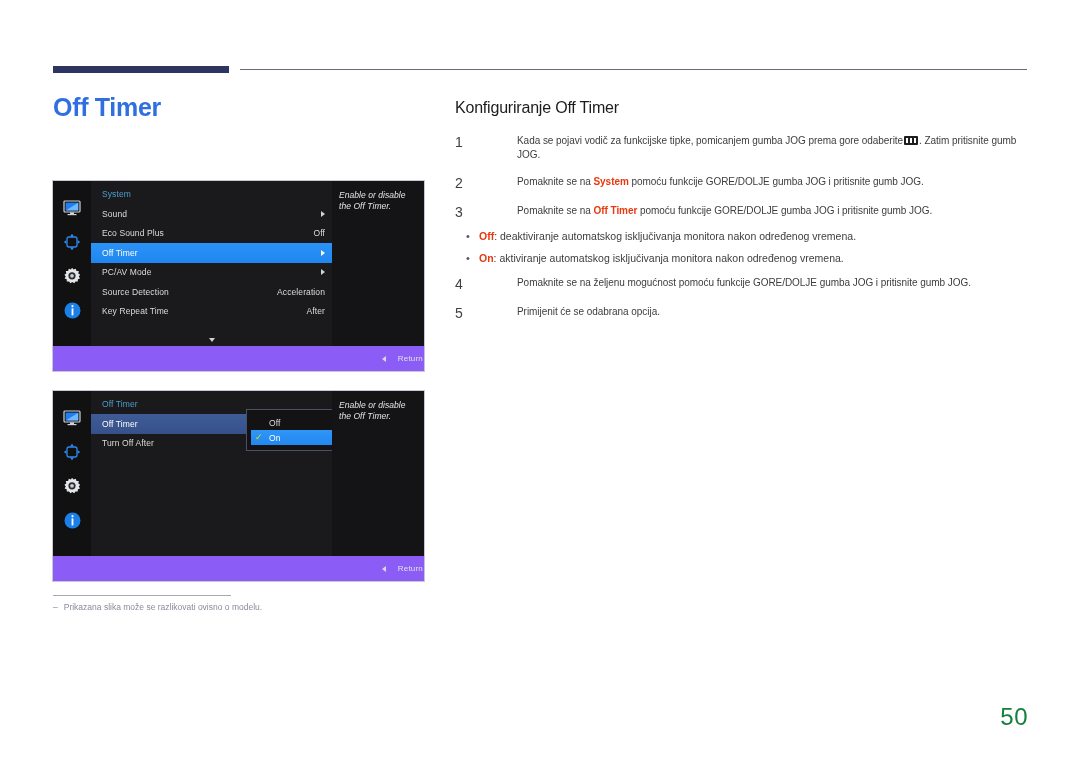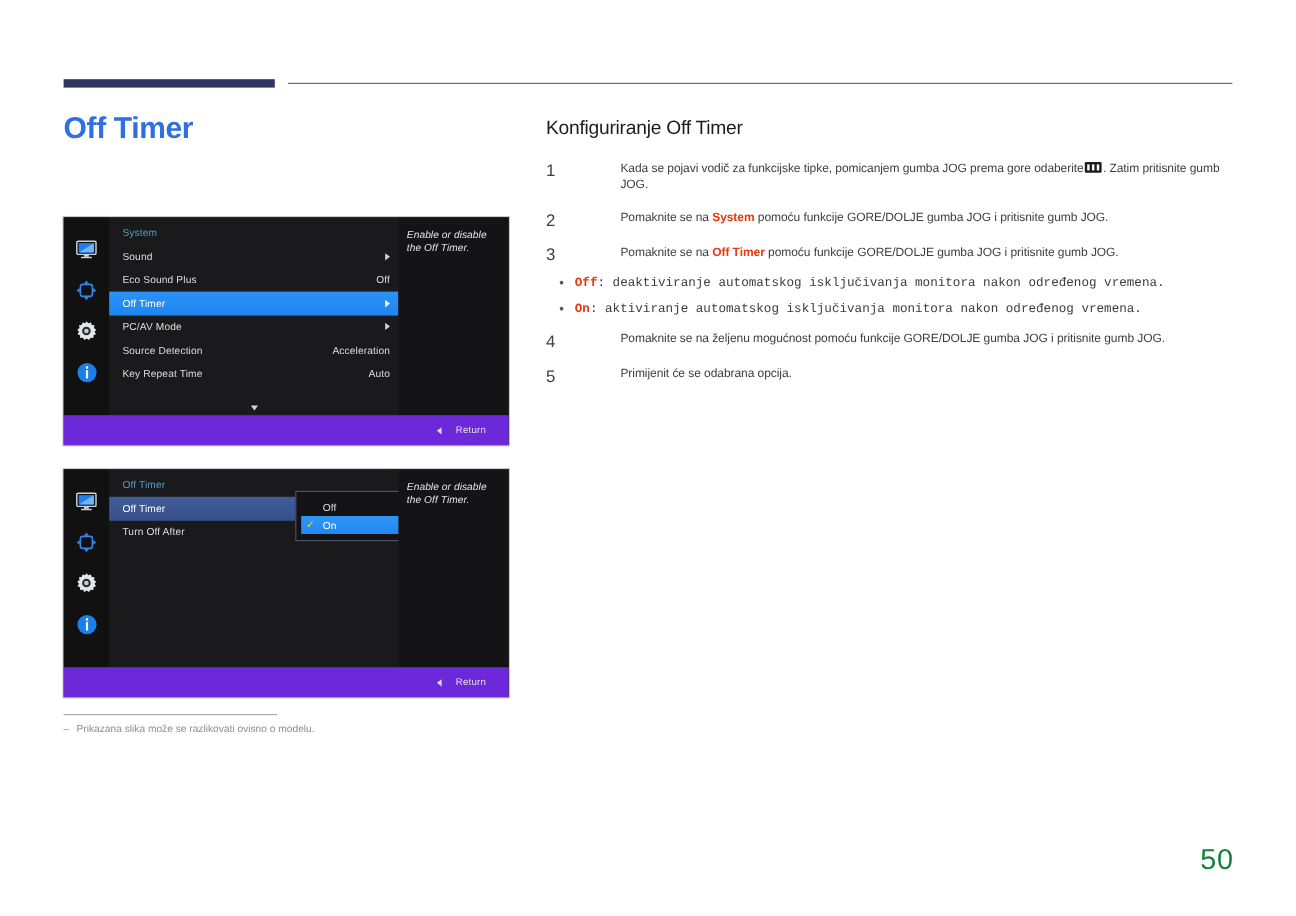--- a/index.html
+++ b/index.html
@@ -153,25 +153,25 @@
     font-size: 8.5px;
     color: #e4e4e4;
     line-height: 1.35;
     letter-spacing: 0.05px;
     font-style: italic;
   }
   .osd-footer {
     position: absolute;
     left: 0; bottom: 0;
     width: 100%; height: 25px;
-    background: #6d28d9;
+    background: #8b5cf6;
     display: flex;
     align-items: center;
     justify-content: flex-end;
-    padding-right: 19px;
+    padding-right: 1px;
     box-sizing: border-box;
     gap: 12px;
   }
   .osd-footer .back-tri {
     width: 0; height: 0;
     border-right: 4px solid #d8d8d8;
     border-top: 3px solid transparent;
     border-bottom: 3px solid transparent;
   }
   .osd-footer .return-txt {
@@ -279,21 +279,20 @@
     color: #555;
     line-height: 1.35;
     padding-left: 2px;
     box-sizing: border-box;
   }
   .bullet-text {
     flex: 1;
     font-size: 10.5px;
     color: #3d3d3d;
     line-height: 1.35;
-    font-family: Liberation Mono, monospace;
   }
   .hl-red { color: #e8380d; font-weight: bold; }
   .menu-glyph {
     display: inline-block;
     vertical-align: -1px;
     width: 14px; height: 9px;
     background: #1e1e1e;
     border-radius: 1px;
     position: relative;
     margin: 0 1px;
@@ -385,21 +384,21 @@
       <div class="osd-row">
         <span class="row-label">PC/AV Mode</span>
         <span class="arrow-right"></span>
       </div>
       <div class="osd-row">
         <span class="row-label">Source Detection</span>
         <span class="row-value">Acceleration</span>
       </div>
       <div class="osd-row">
         <span class="row-label">Key Repeat Time</span>
-        <span class="row-value">Auto</span>
+        <span class="row-value">After</span>
       </div>
       <div class="scroll-down"></div>
     </div>
 
     <div class="osd-info">
       <div>Enable or disable</div>
       <div>the Off Timer.</div>
     </div>
   </div>
 

